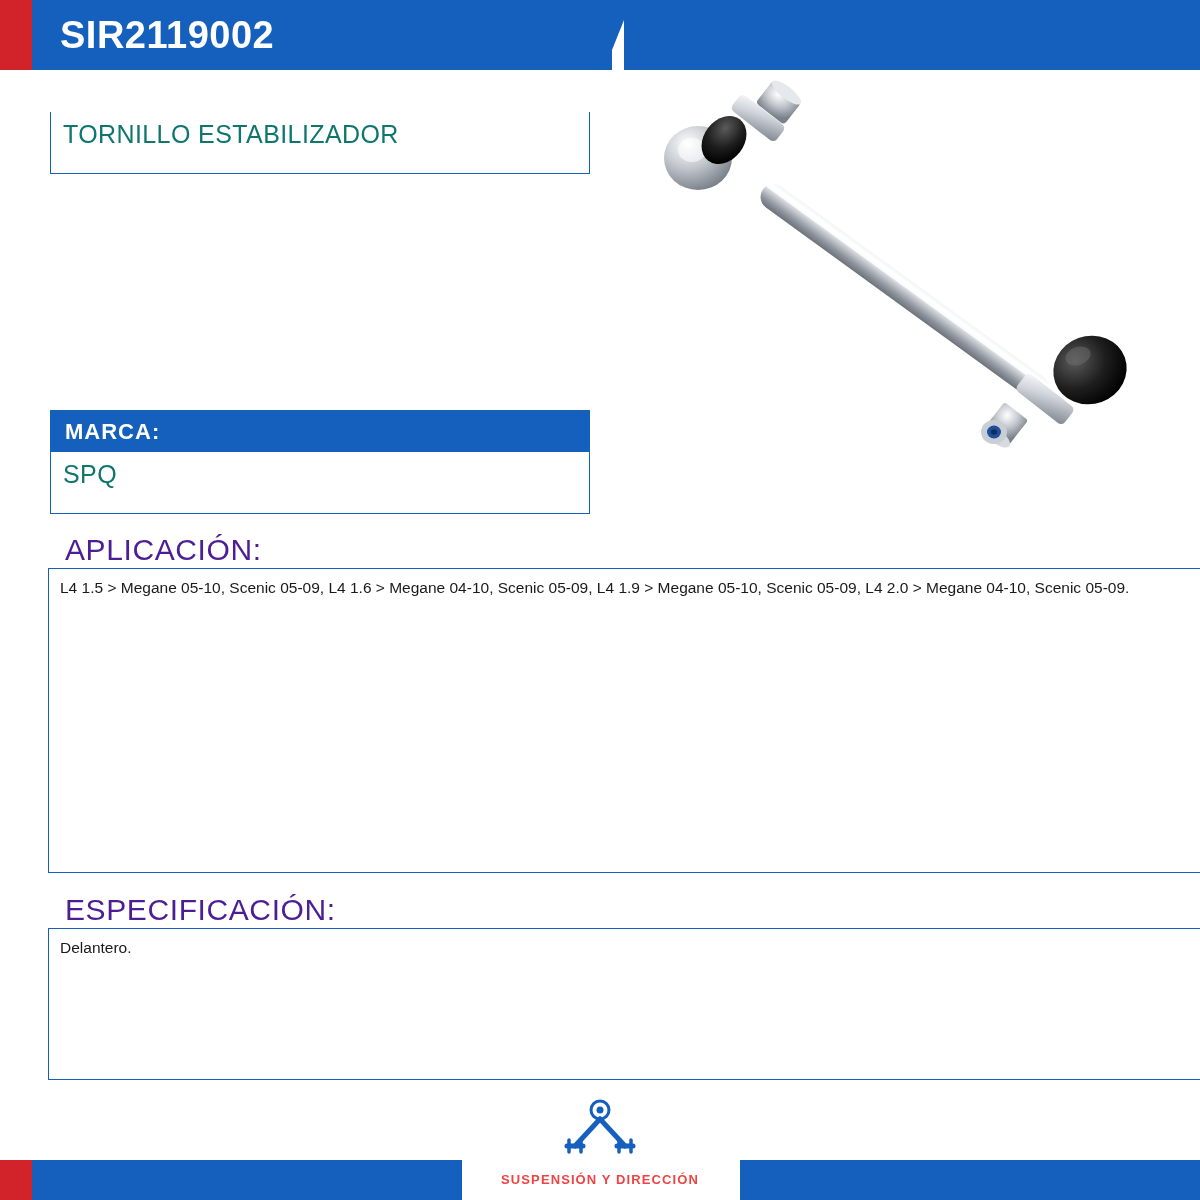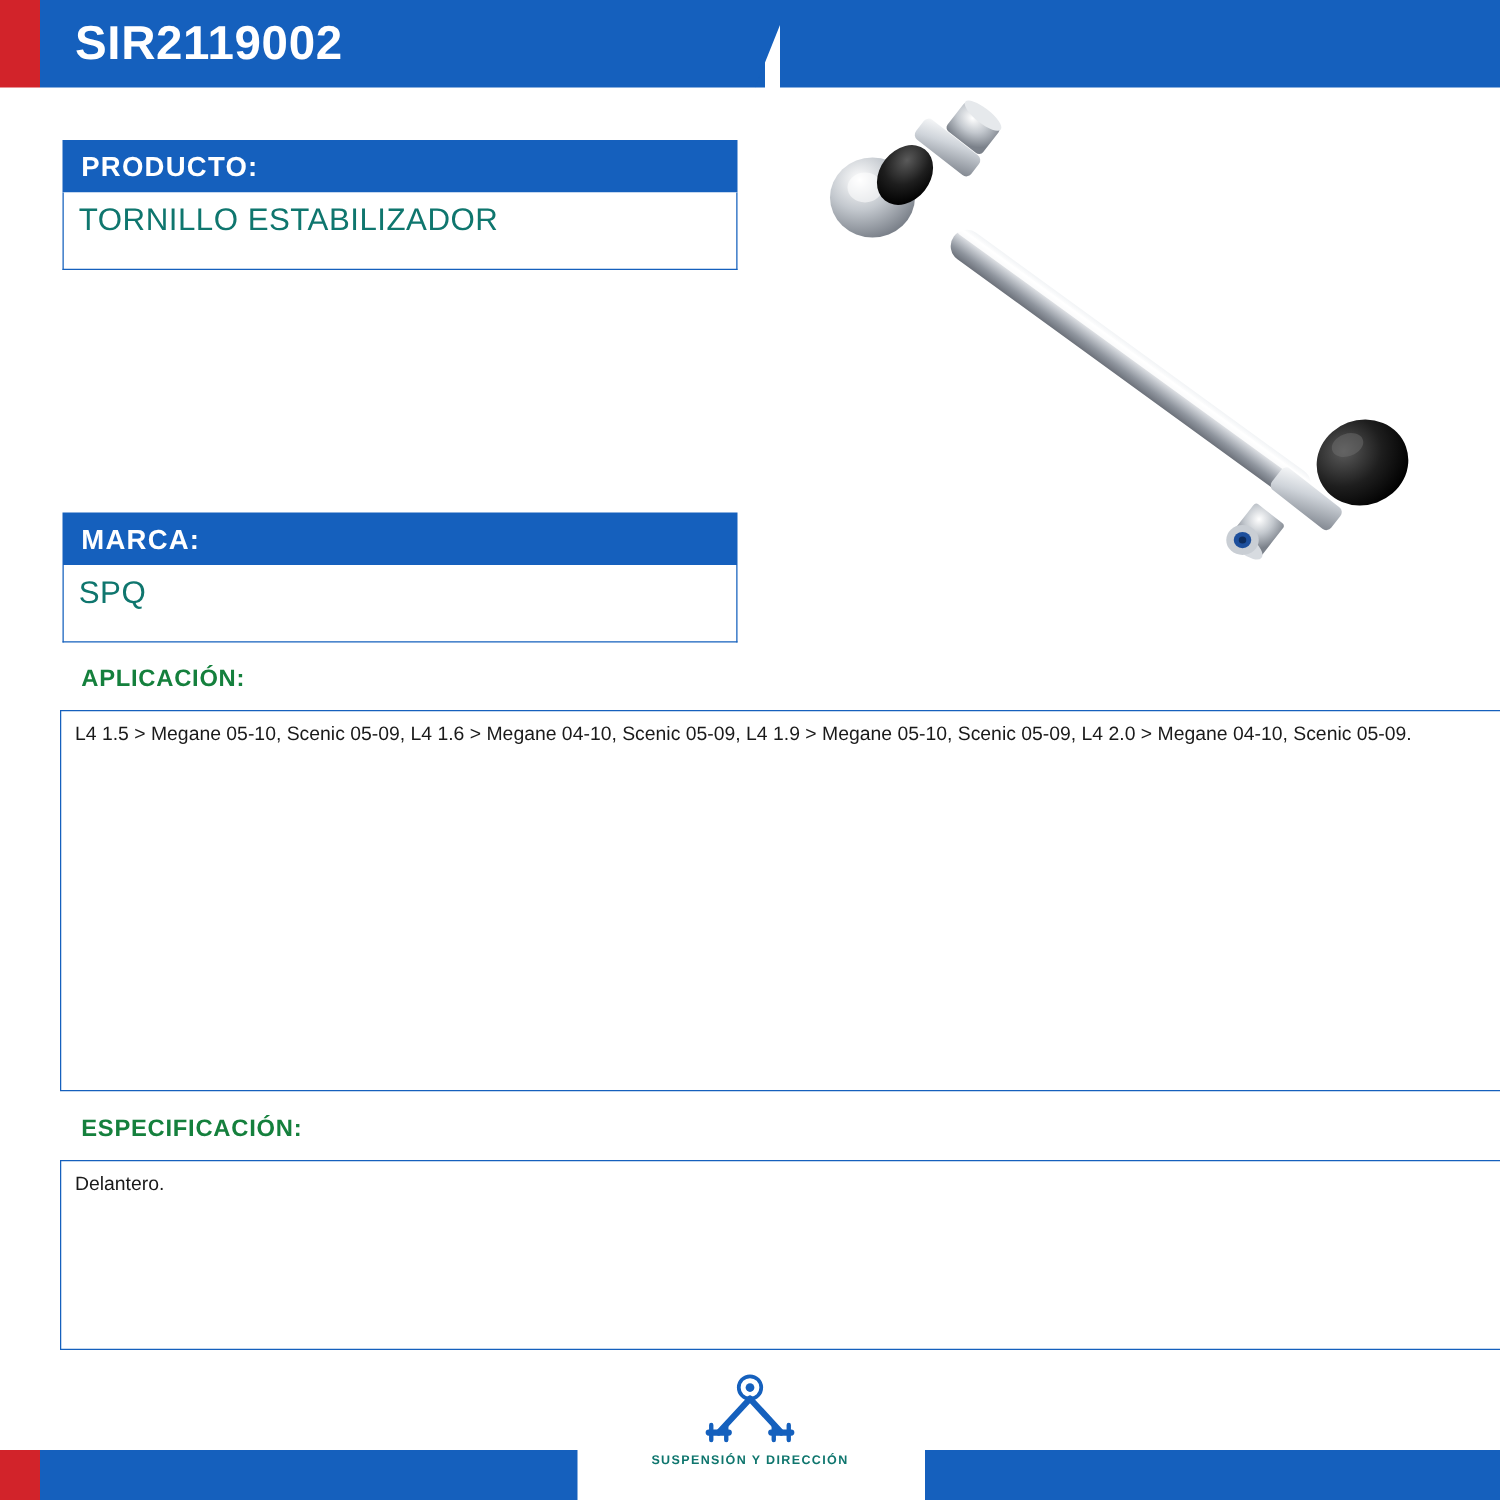--- a/index.html
+++ b/index.html
@@ -107,23 +107,23 @@
     left: 620px;
     top: 80px;
     width: 560px;
     height: 420px;
   }
 
   
   .section-heading {
     position: absolute;
     left: 65px;
-    color: #15803d;
-    font-size: 19px;
-    font-weight: bold;
+    color: #4c1d95;
+    font-size: 30px;
+    font-weight: normal;
     letter-spacing: 0.6px;
   }
   .section-box {
     position: absolute;
     left: 48px;
     border: 1px solid #1560bd;
     box-sizing: border-box;
     background: #ffffff;
   }
   .section-text {
@@ -180,40 +180,39 @@
   }
   .footer-logo {
     position: absolute;
     left: 500px;
     top: 1098px;
     width: 200px;
     height: 80px;
     text-align: center;
   }
   .footer-logo-text {
-    color: #0f766e;
-    font-size: 10px;
+    color: #ef4444;
+    font-size: 13px;
     font-weight: bold;
     letter-spacing: 1.1px;
-    margin-top: 2px;
+    margin-top: 12px;
   }
 </style>
 </head>
 <body>
 
 <div class="header">
   <div class="header-red"></div>
   <div class="header-blue"></div>
   <div class="header-blue-slant"></div>
   <div class="header-blue-right"></div>
   <div class="header-title">SIR2119002</div>
 </div>
 
 <div class="field" id="field-producto">
-  <div class="field-label">PRODUCTO:</div>
   <div class="field-value-box">
     <div class="field-value">TORNILLO ESTABILIZADOR</div>
   </div>
 </div>
 
 <div class="field" id="field-categoria">
 </div>
 
 <div class="field" id="field-marca">
   <div class="field-label">MARCA:</div>

